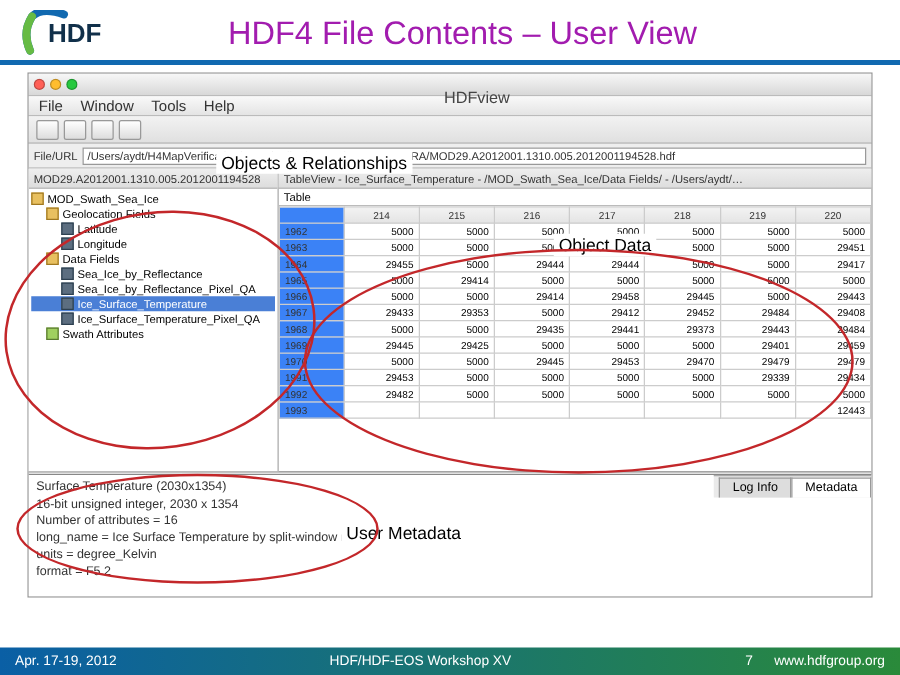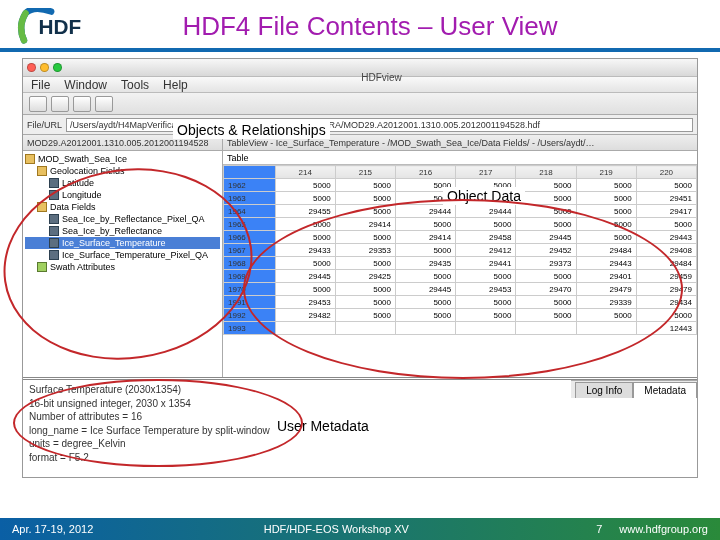--- a/index.html
+++ b/index.html
@@ -42,21 +42,21 @@
     background: linear-gradient(#f7f7f7,#d8d8d8);
     border-bottom: 1px solid #bbb;
     display: flex;
     align-items: center;
     font-size: 10px;
     padding: 0 4px;
   }
   .traffic { display: flex; gap: 4px; margin-right: 8px; }
   .tl { width: 9px; height: 9px; border-radius: 50%; border:1px solid rgba(0,0,0,0.25);}
   .tl.red{background:#ff5f56;} .tl.yellow{background:#ffbd2e;} .tl.green{background:#27c93f;}
-  .app-title-text { flex:1; text-align:center; color:#444; font-size:10px;margin-top:20px;}
+  .app-title-text { flex:1; text-align:center; color:#444; font-size:13px;margin-top:20px;}
   .app-menu {
     height: 16px;
     background: linear-gradient(#f9f9f9,#e4e4e4);
     border-bottom:1px solid #bbb;
     display:flex; gap:14px; padding:0 8px; align-items:center;
     font-size:12px; color:#333;
   }
   .toolbar {
     height: 22px;
     background: linear-gradient(#f2f2f2,#e0e0e0);
@@ -233,25 +233,25 @@
         <div class="node indent2">
             <span class="ticon ds"></span>
             <span>Longitude</span>
           </div>
         <div class="node indent1">
             <span class="ticon folder"></span>
             <span>Data Fields</span>
           </div>
         <div class="node indent2">
             <span class="ticon ds"></span>
+            <span>Sea_Ice_by_Reflectance</span>
+          </div>
+        <div class="node indent2">
+            <span class="ticon ds"></span>
             <span>Sea_Ice_by_Reflectance_Pixel_QA</span>
-          </div>
-        <div class="node indent2">
-            <span class="ticon ds"></span>
-            <span>Sea_Ice_by_Reflectance</span>
           </div>
         <div class="node indent2 selected">
             <span class="ticon ds"></span>
             <span>Ice_Surface_Temperature</span>
           </div>
         <div class="node indent2">
             <span class="ticon ds"></span>
             <span>Ice_Surface_Temperature_Pixel_QA</span>
           </div>
         <div class="node indent1">

